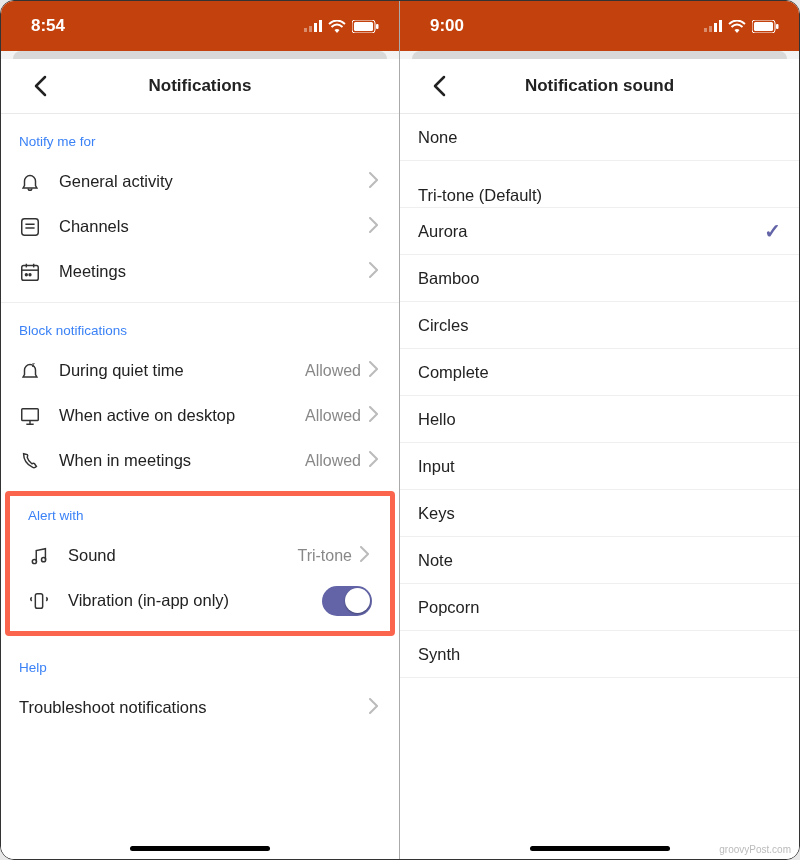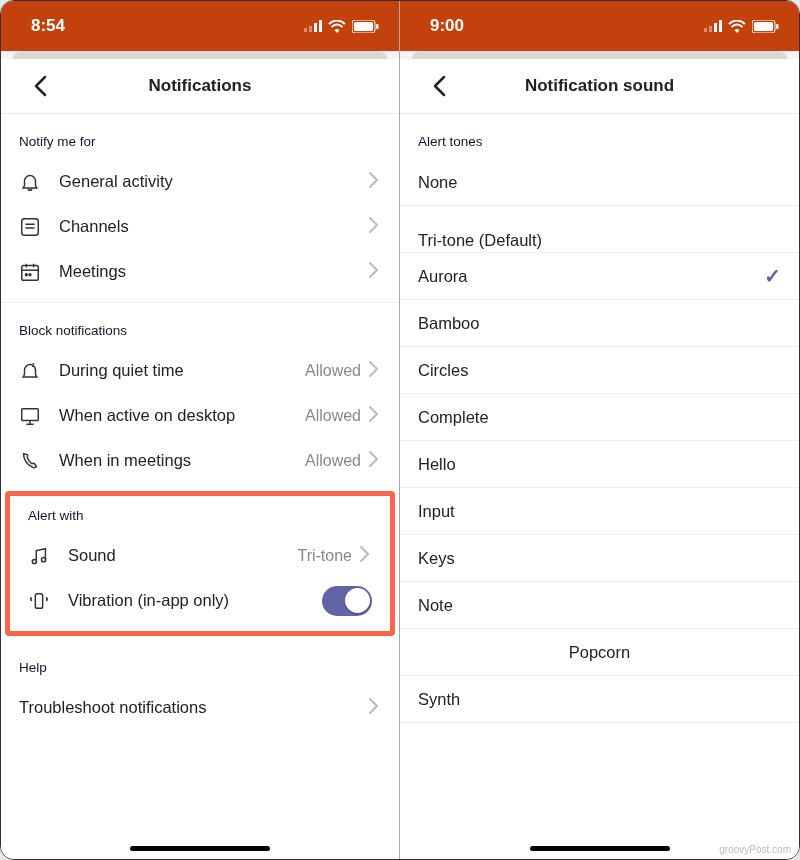--- a/index.html
+++ b/index.html
@@ -59,21 +59,21 @@
   align-items: center;
   padding: 0 32px;
   border-bottom: 1px solid #e9e9e9;
   position: relative;
 }
 .back-btn { width: 26px; height: 26px; display:flex; align-items:center; cursor: pointer; }
 .nav-title { position:absolute; left:0; right:0; text-align:center; font-weight: 700; font-size: 17px; color:#222; pointer-events:none; }
 .content { flex: 1; overflow-y: auto; padding-bottom: 20px; }
 .section-header {
   font-size: 13.5px;
-  color: #0f172a;
+  color: #3b82f6;
   padding: 20px 18px 10px 18px;
 }
 .row {
   display: flex;
   align-items: center;
   height: 45px;
   padding: 0 18px;
   cursor: pointer;
 }
 .row + .row { }
@@ -332,21 +332,20 @@
     <div class="navbar">
       <span class="back-btn">
         <svg width="14" height="22" viewBox="0 0 14 22">
             <path d="M12 2 L3 11 L12 20" stroke="#222" stroke-width="2.5" fill="none" stroke-linecap="round" stroke-linejoin="round"></path>
           </svg>
       </span>
       <span class="nav-title">Notification sound</span>
     </div>
 
     <div class="content">
-      <div class="section-header">Alert tones</div>
       <div id="sound-list">
           <div class="sound-row">
             <span style="flex: 1 1 0%;">None</span>
           </div>
           <div class="sound-row">
             <span style="flex: 1 1 0%; margin-top: 23px;">Tri-tone (Default)</span>
           </div>
           <div class="sound-row">
             <span style="flex: 1 1 0%;">Aurora</span>
             <span class="check">✓</span>
@@ -366,21 +365,21 @@
           <div class="sound-row">
             <span style="flex: 1 1 0%;">Input</span>
           </div>
           <div class="sound-row">
             <span style="flex: 1 1 0%;">Keys</span>
           </div>
           <div class="sound-row">
             <span style="flex: 1 1 0%;">Note</span>
           </div>
           <div class="sound-row">
-            <span style="flex: 1 1 0%; text-align: center;">Popcorn</span>
+            <span style="flex: 1 1 0%;">Popcorn</span>
           </div>
           <div class="sound-row">
             <span style="flex: 1 1 0%;">Synth</span>
           </div>
         </div>
     </div>
     <div class="home-indicator"></div>
   </div>
 
   <div class="watermark">groovyPost.com</div>

